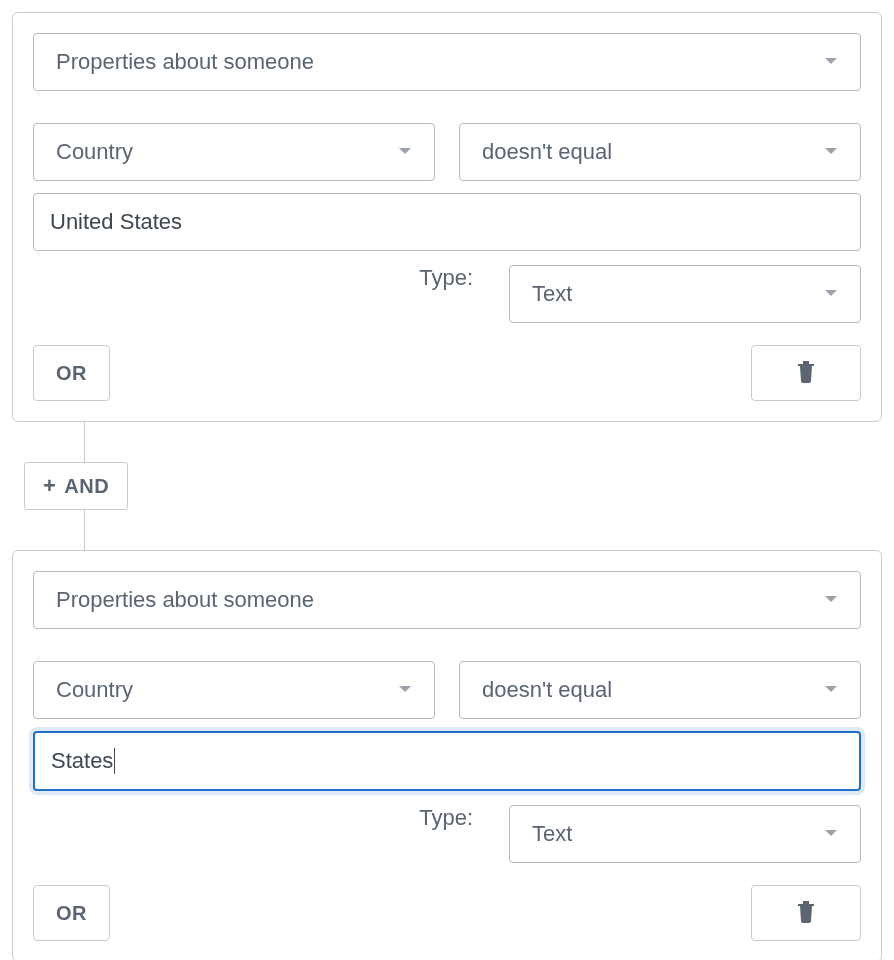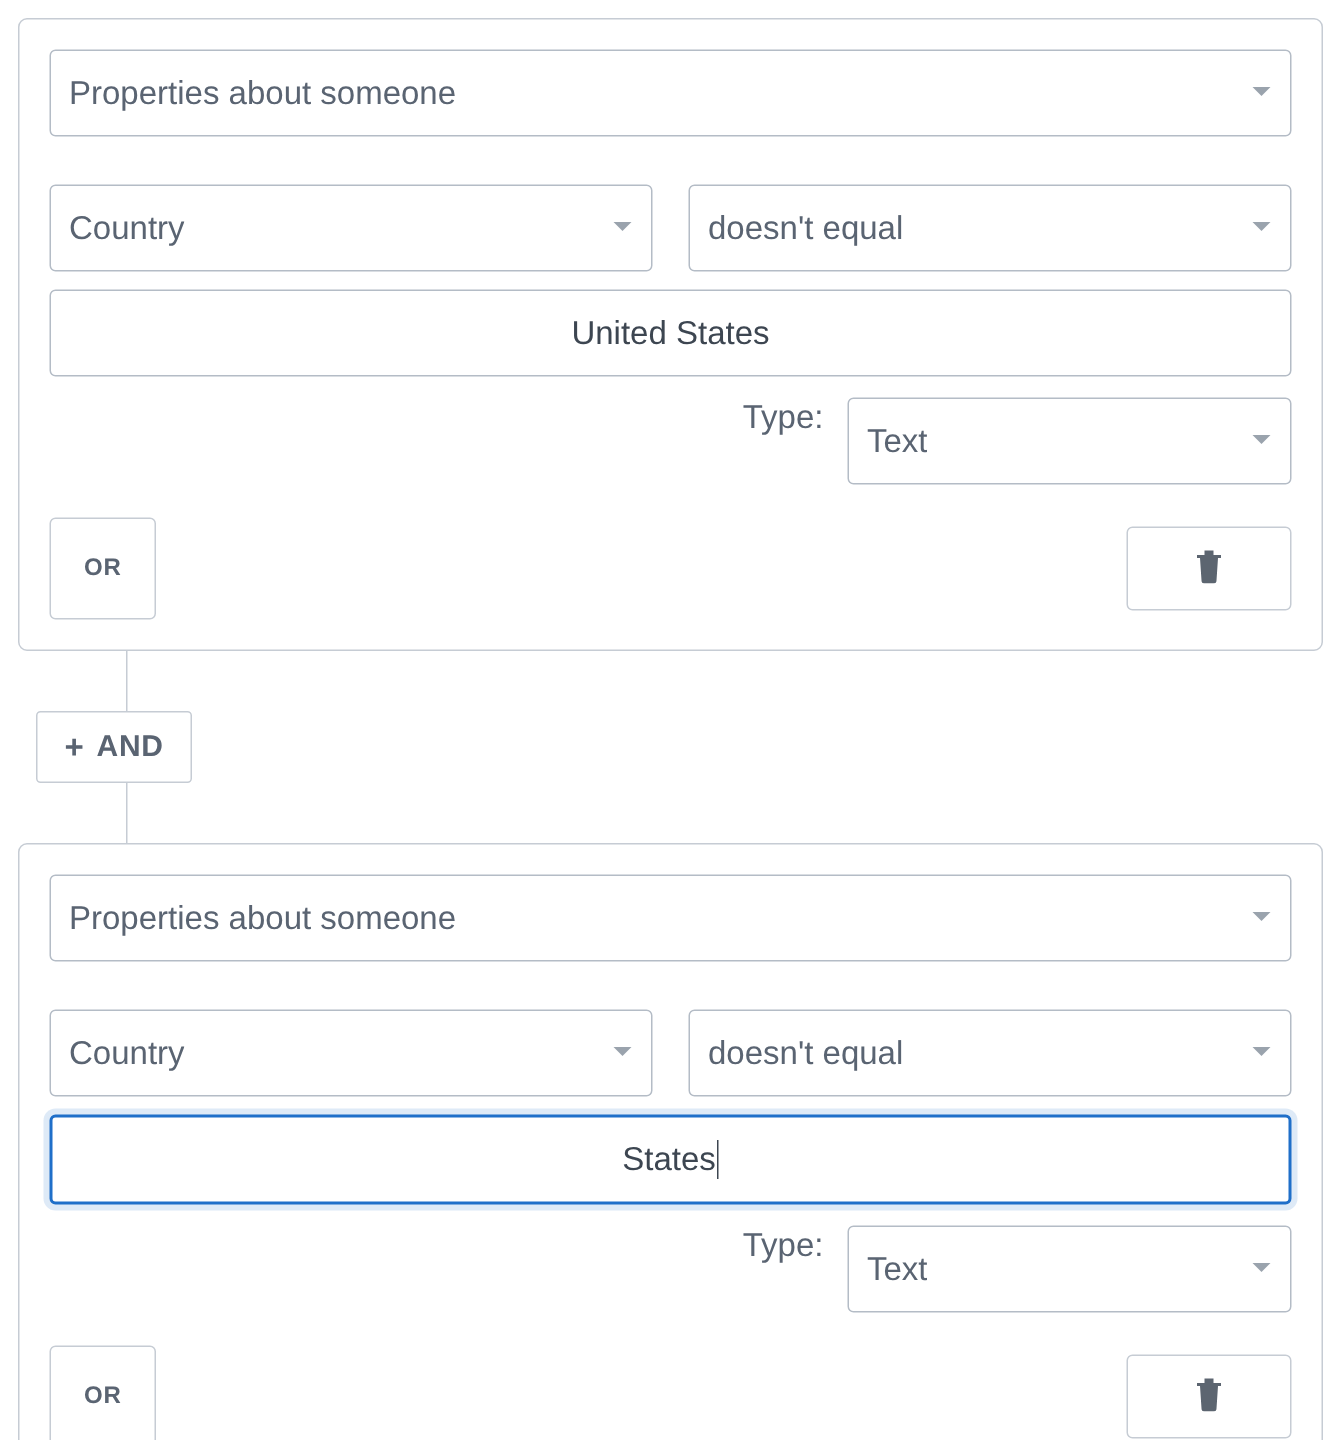--- a/index.html
+++ b/index.html
@@ -22,21 +22,21 @@
     background: #fff;
   }
   .dd {
     display: flex;
     align-items: center;
     justify-content: space-between;
     border: 1px solid #b4bcc6;
     border-radius: 4px;
     background: #fff;
     height: 58px;
-    padding: 0 12px;
+    padding: 0 22px;
     font-size: 22px;
     color: #5a6472;
     cursor: pointer;
   }
   .dd .txt { white-space: nowrap; overflow: hidden; text-overflow: ellipsis; }
   .caret {
     display: inline-flex;
     align-items: center;
     justify-content: flex-end;
     width: 20px;
@@ -53,21 +53,20 @@
     height: 58px;
     border: 1px solid #b4bcc6;
     border-radius: 4px;
     background: #fff;
     padding: 0 16px;
     font-size: 22px;
     color: #3d4651;
     margin-top: 12px;
     display: flex;
     align-items: center;
-    justify-content: center;
   }
   .textinput.focused {
     border: 2px solid #1f6fc9;
     box-shadow: 0 0 0 4px rgba(31,111,201,0.15);
     height: 60px;
   }
   .textinput .value {
     display: inline-flex;
     align-items: center;
     height: 100%;
@@ -85,38 +84,39 @@
     align-items: flex-start;
     justify-content: flex-end;
     margin-top: 14px;
     gap: 16px;
   }
   .type-label {
     font-size: 22px;
     color: #5a6472;
   }
   .type-row .dd {
-    width: 296px;
+    width: 352px;
+    margin-left: 20px;
   }
   .footer-row {
     display: flex;
     align-items: center;
     justify-content: space-between;
     margin-top: 22px;
   }
   .pill {
     border: 1px solid #c6ccd4;
     border-radius: 4px;
     background: #fff;
-    height: 68px;
+    height: 56px;
     display: inline-flex;
     align-items: center;
     justify-content: flex-start;
     font-weight: 700;
-    font-size: 16px;
+    font-size: 20px;
     letter-spacing: 0.5px;
     color: #5a6472;
     cursor: pointer;
     padding: 0 22px;
   }
   .iconbtn {
     border: 1px solid #c6ccd4;
     border-radius: 4px;
     background: #fff;
     width: 110px;

